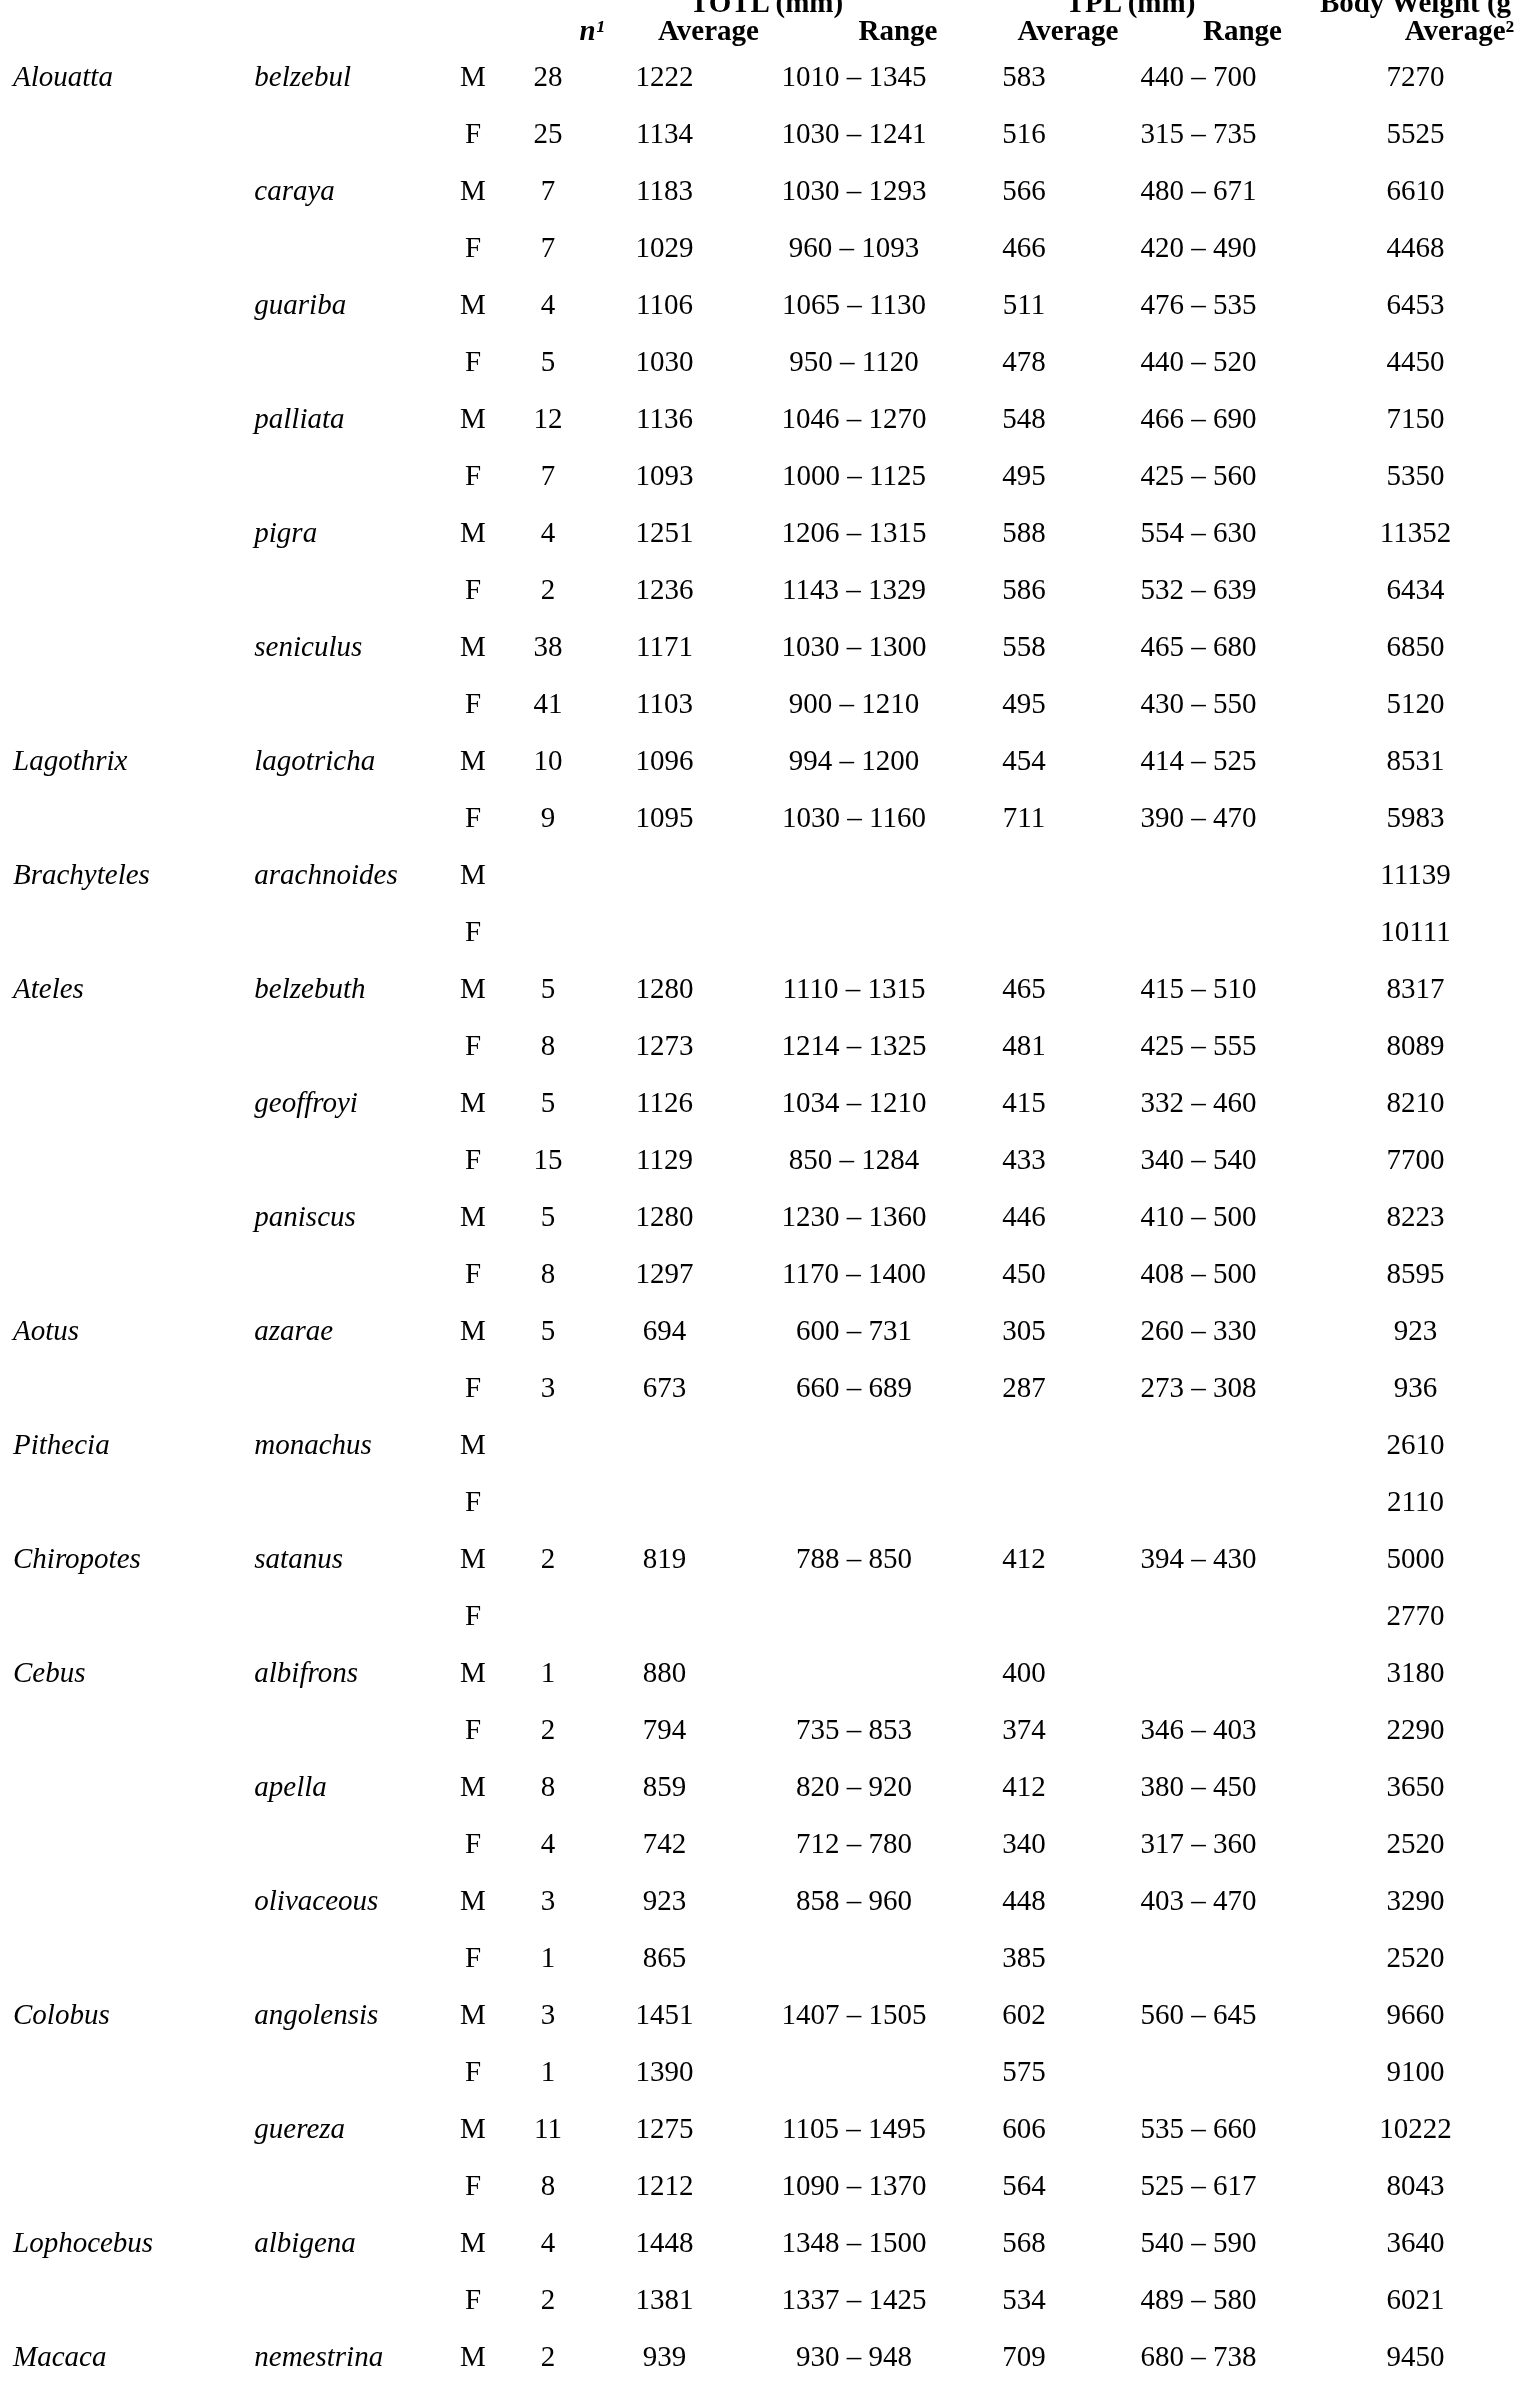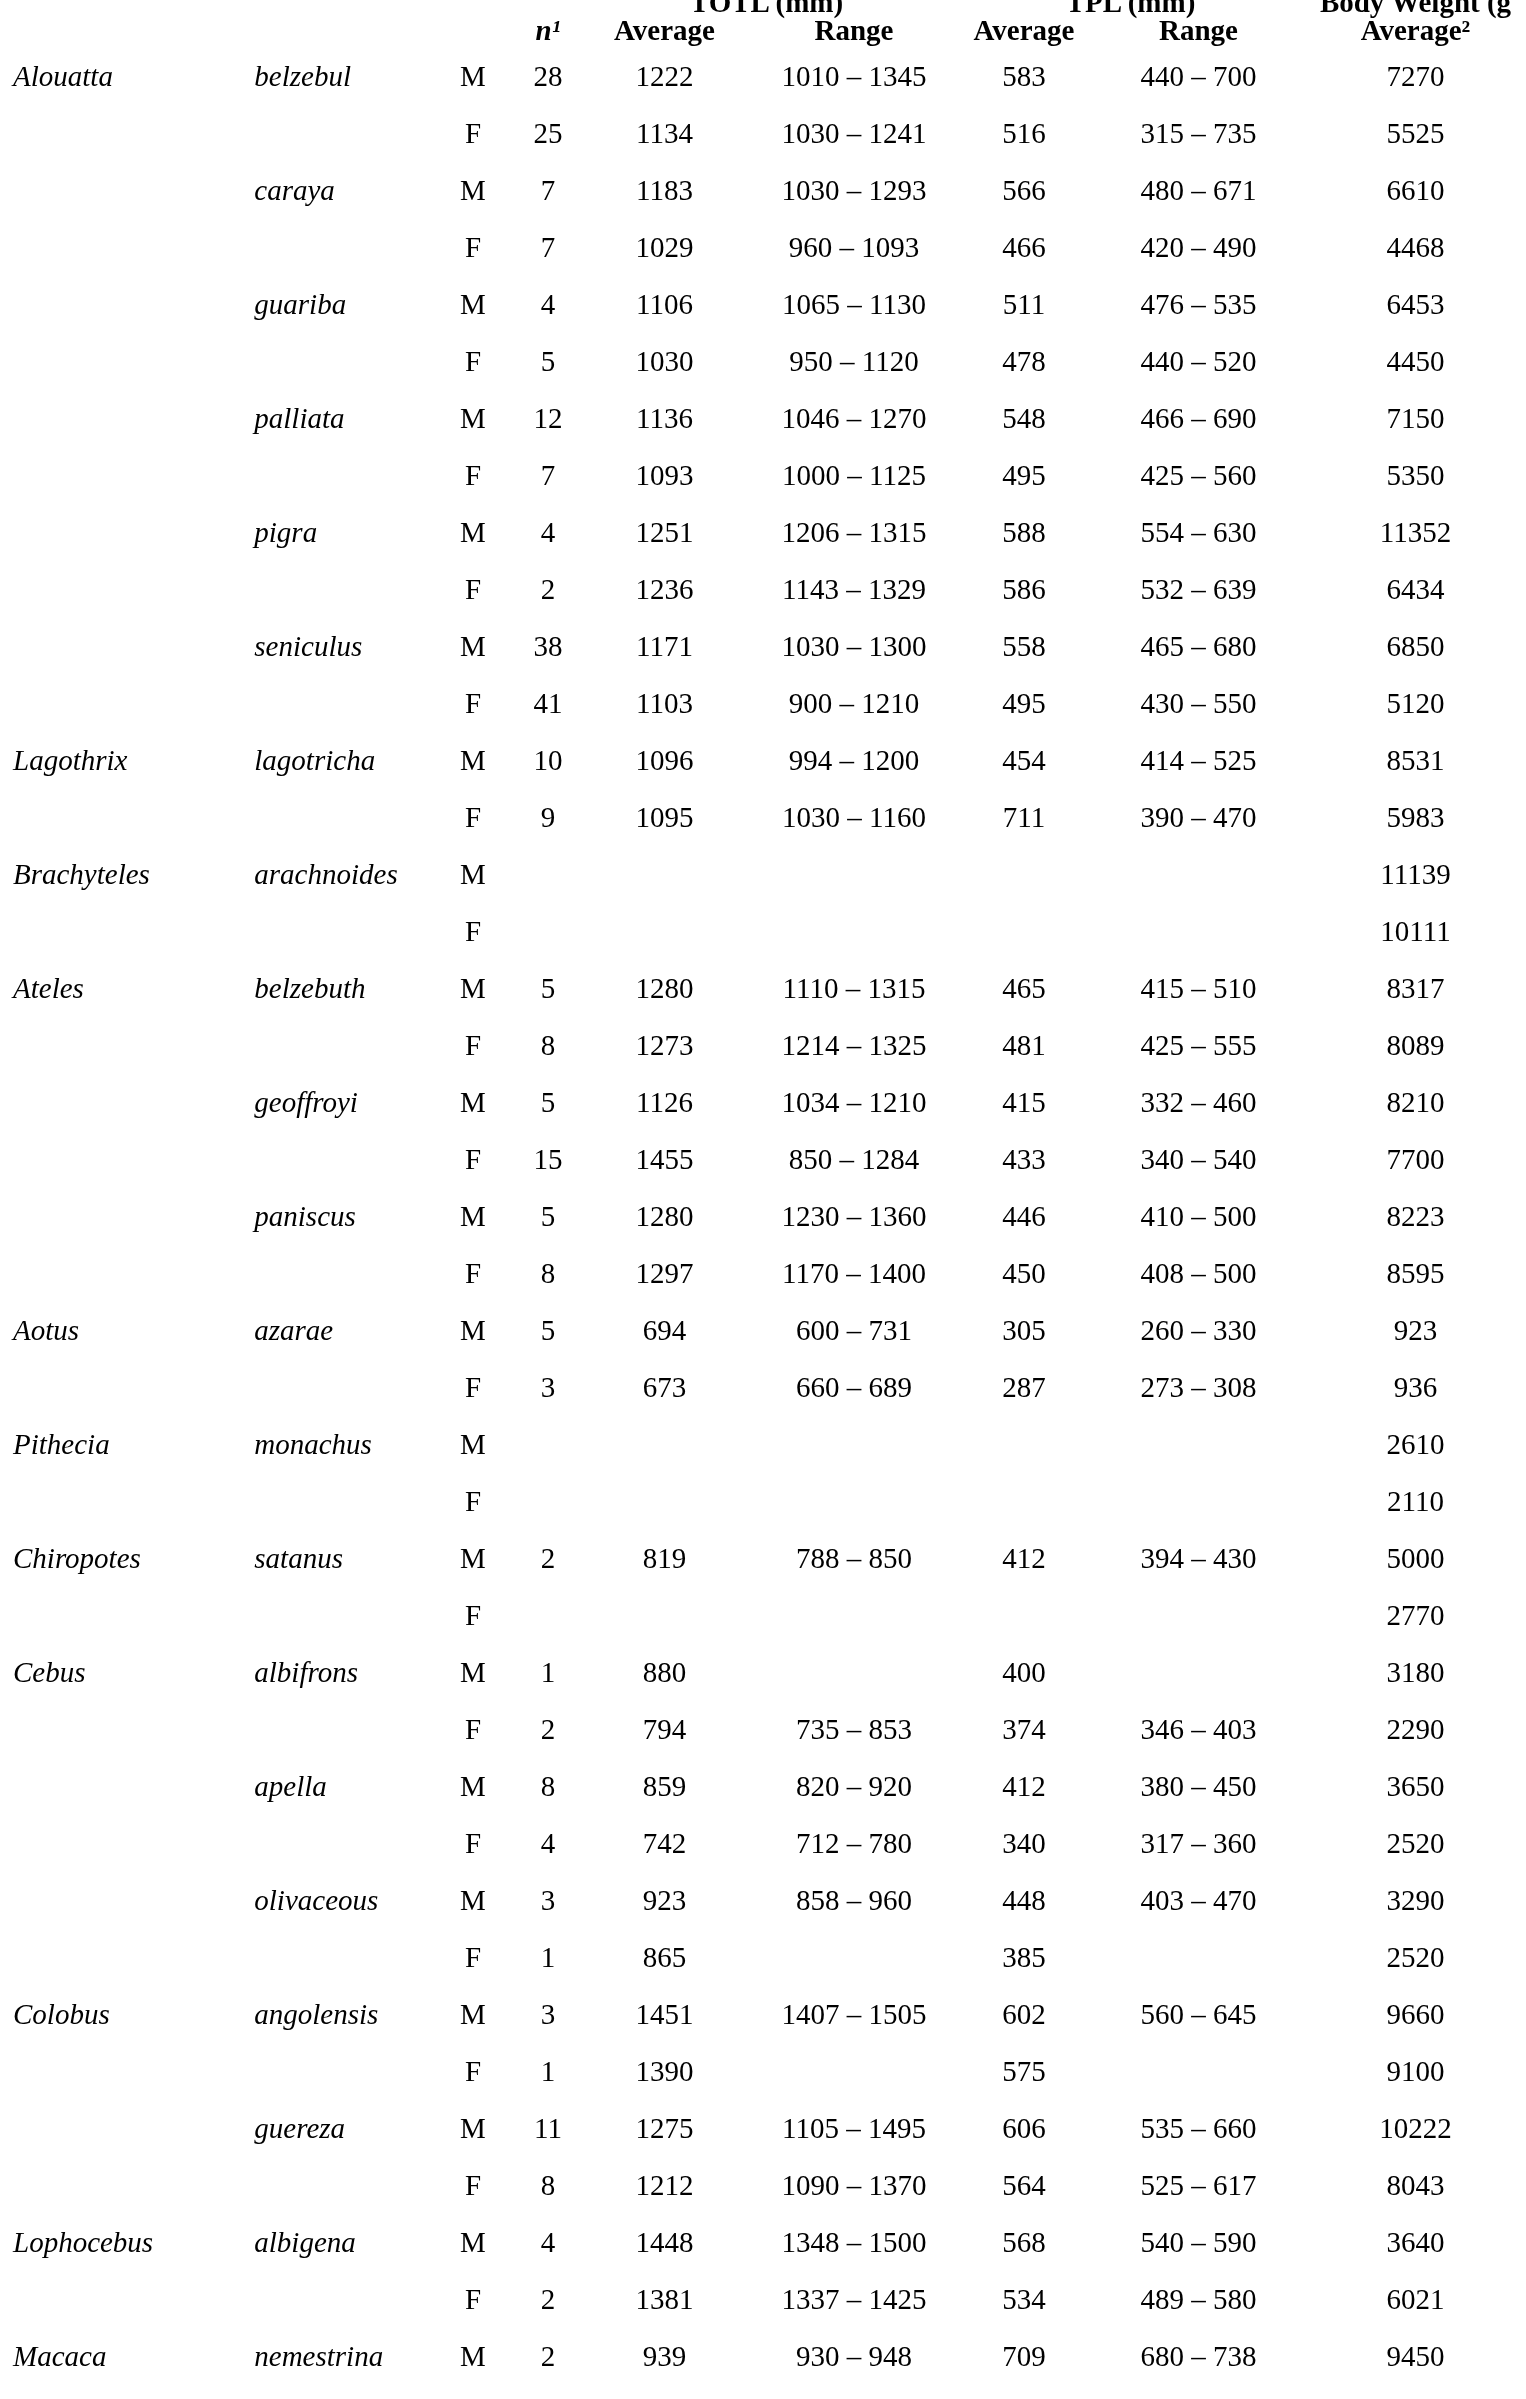--- a/index.html
+++ b/index.html
@@ -20,21 +20,21 @@
     top: -11.6px;
     left: 0;
     width: 1526px;
   }
   .grid {
     display: grid;
     grid-template-columns: 233px 194px 92px 58px 175px 204px 136px 213px 221px;
     align-items: center;
   }
   .group-header-row { height: 25px; }
-  .subheader-row   { height: 35px; }
+  .subheader-row   { height: 35px; margin-left: 44px; }
   .data-row        { height: 57px; }
   .cell { white-space: nowrap; line-height: 1; overflow: visible; }
   .center { text-align: center; }
   .bold   { font-weight: bold; }
   .italic { font-style: italic; }
   .genus   { padding-left: 13px; }
   .species { padding-left: 21.3px; }
   .gh-totl { grid-column: 5 / 7; }
   .gh-tpl  { grid-column: 7 / 9; }
   .gh-bw   { grid-column: 9; }
@@ -274,21 +274,21 @@
     <div class="cell center">1034 – 1210</div>
     <div class="cell center">415</div>
     <div class="cell center">332 – 460</div>
     <div class="cell center">8210</div>
   </div>
         <div class="grid data-row">
     <div class="cell genus italic"></div>
     <div class="cell species italic"></div>
     <div class="cell center">F</div>
     <div class="cell center">15</div>
-    <div class="cell center">1455</div>
+    <div class="cell center">1129</div>
     <div class="cell center">850 – 1284</div>
     <div class="cell center">433</div>
     <div class="cell center">340 – 540</div>
     <div class="cell center">7700</div>
   </div>
         <div class="grid data-row">
     <div class="cell genus italic"></div>
     <div class="cell species italic">paniscus</div>
     <div class="cell center">M</div>
     <div class="cell center">5</div>

